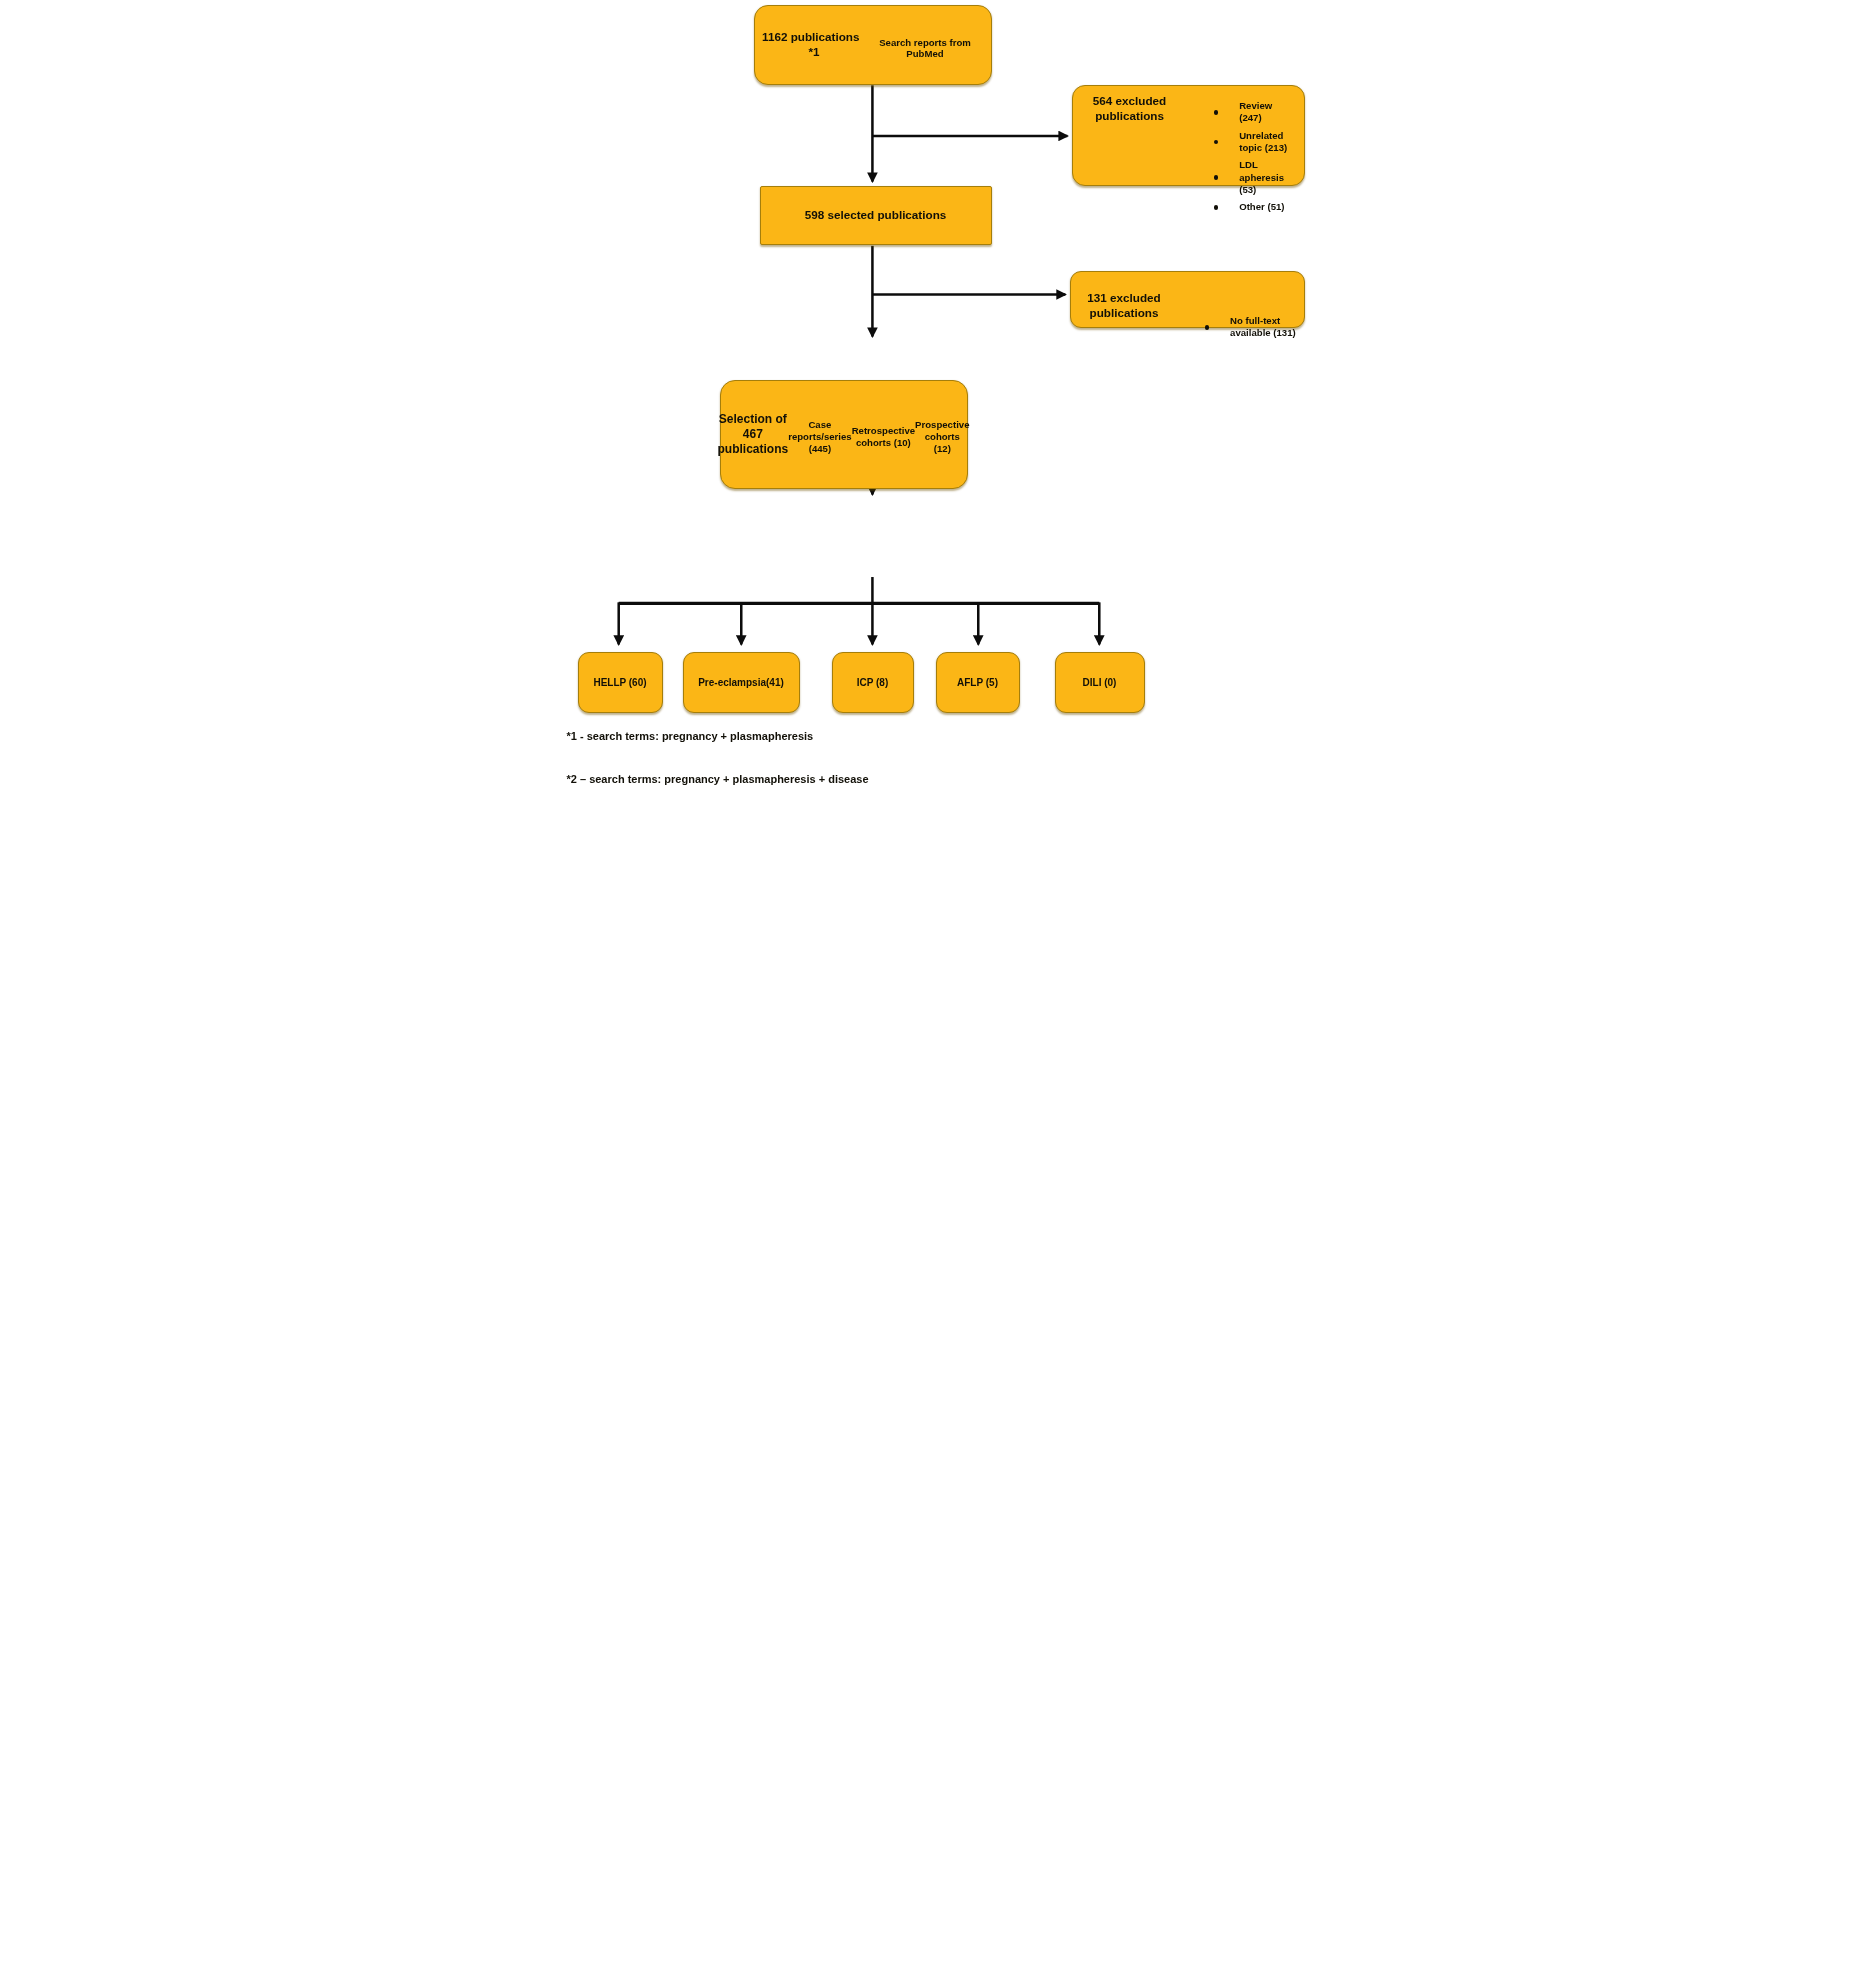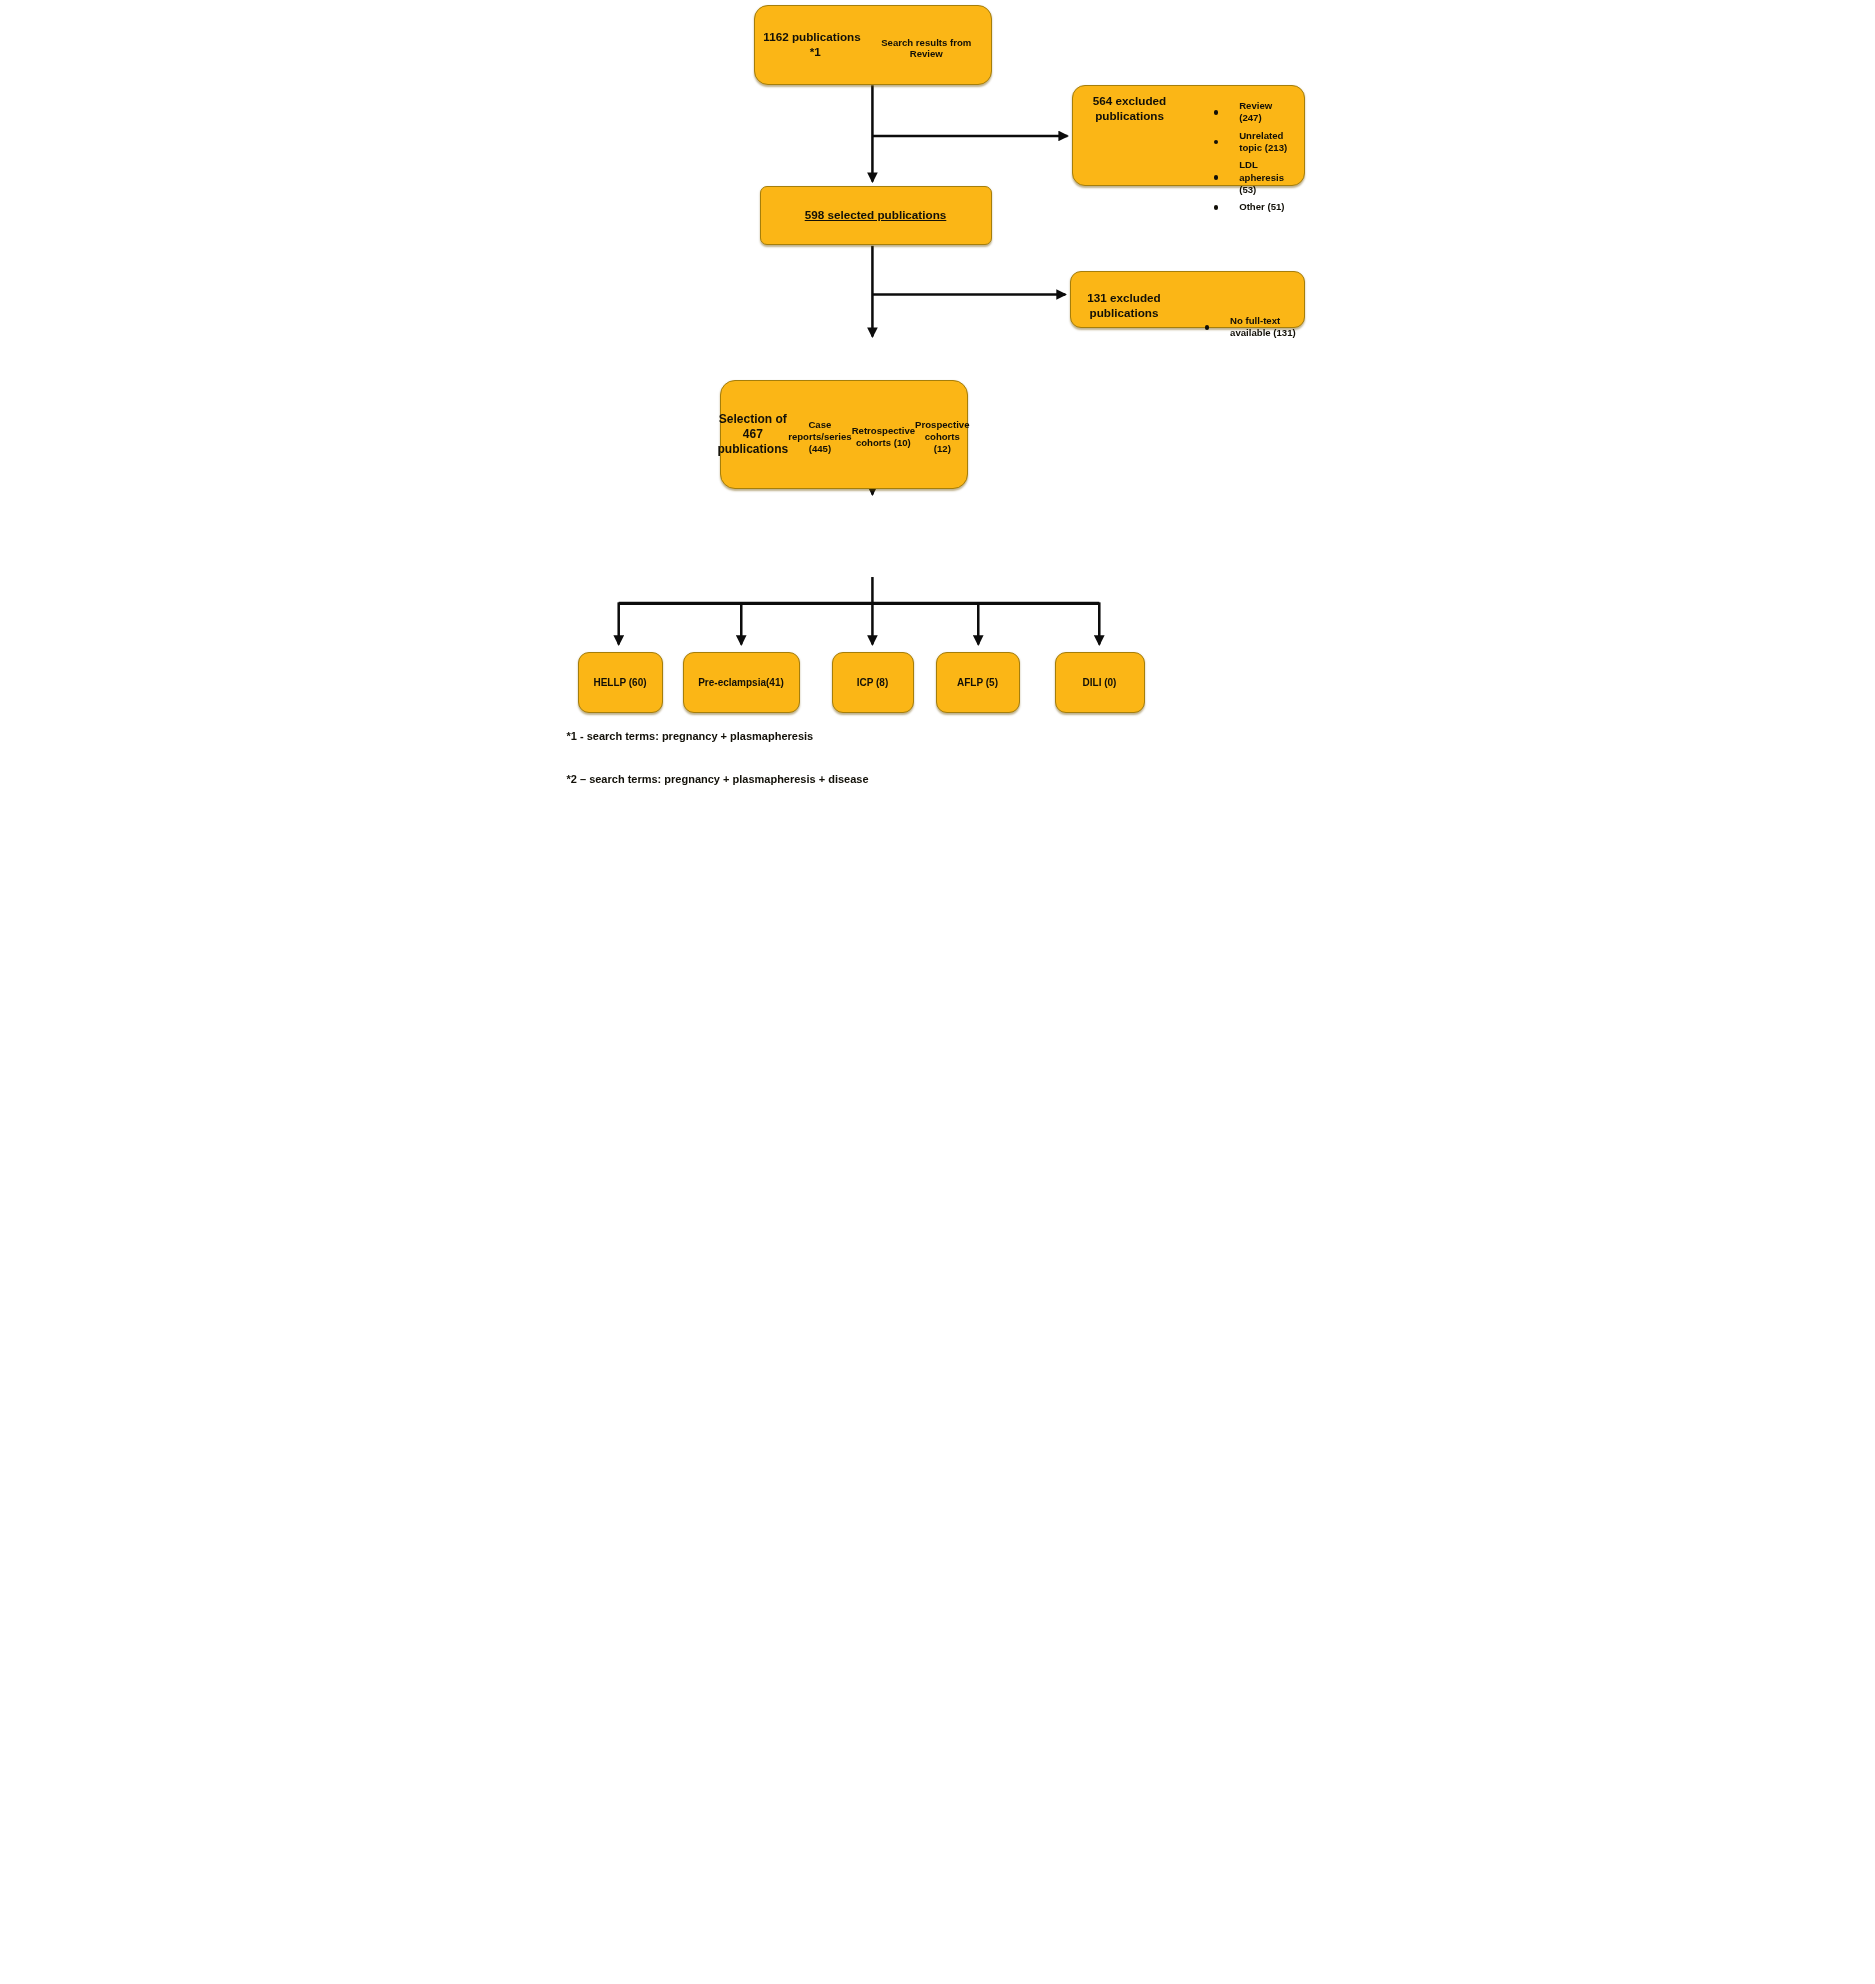--- a/index.html
+++ b/index.html
@@ -93,21 +93,21 @@
     margin-right:21px;
   }
   .bullet-text{
     font-weight:600;
     font-size:9.6px;
     line-height:1.3;
   }
   
   #box-pubmed      {left:191px; top:5px;   width:238px; height:80px; border-radius:14px;}
   #box-excluded564 {left:509px;top:85px;  width:233px; height:101px; border-radius:13px;}
-  #box-selected598 {left:197px; top:186px;  width:232px; height:59px; border-radius:7px;text-decoration:underline;}
+  #box-selected598 {left:197px; top:186px;  width:232px; height:59px; border-radius:2px;}
   #box-excluded131 {left:507px;top:271px;  width:235px; height:57px; border-radius:11px; padding-top:19px;}
   #box-excluded131 .bullet-list{margin-top:24px;}
   #box-selection467{left:157px; top:342px;  width:248px; height:109px; border-radius:15px;margin-top:38px;}
   #box-definitive114{left:157px;top:500px;  width:301px; height:78px; border-radius:13px;}
   #box-selection467 .title,#box-definitive114 .title{font-size:12px;}
   .leaf{
     top:652px;
     height:61px;
     border-radius:11px;
   }
@@ -153,21 +153,21 @@
 
     <path class="ln" d="M110,1189 L110,1272" marker-end="url(#ah)"></path>
     <path class="ln" d="M352,1191 L352,1272" marker-end="url(#ah)"></path>
     <path class="ln" d="M611,1191 L611,1272" marker-end="url(#ah)"></path>
     <path class="ln" d="M820,1191 L820,1272" marker-end="url(#ah)"></path>
     <path class="ln" d="M1059,1189 L1059,1272" marker-end="url(#ah)"></path>
   </svg>
 
   <div class="node" id="box-pubmed">
     <div class="title">1162 publications&nbsp;&nbsp; *1</div>
-    <div class="subtitle">Search results from Review</div>
+    <div class="subtitle">Search reports from PubMed</div>
   </div>
 
   <div class="node listbox" id="box-excluded564">
     <div class="title">564 excluded publications</div>
     <div class="bullet-list">
       <div class="bullet-row">
         <span class="bullet-dot"></span>
         <span class="bullet-text">Review (247)</span>
       </div>
       <div class="bullet-row">

